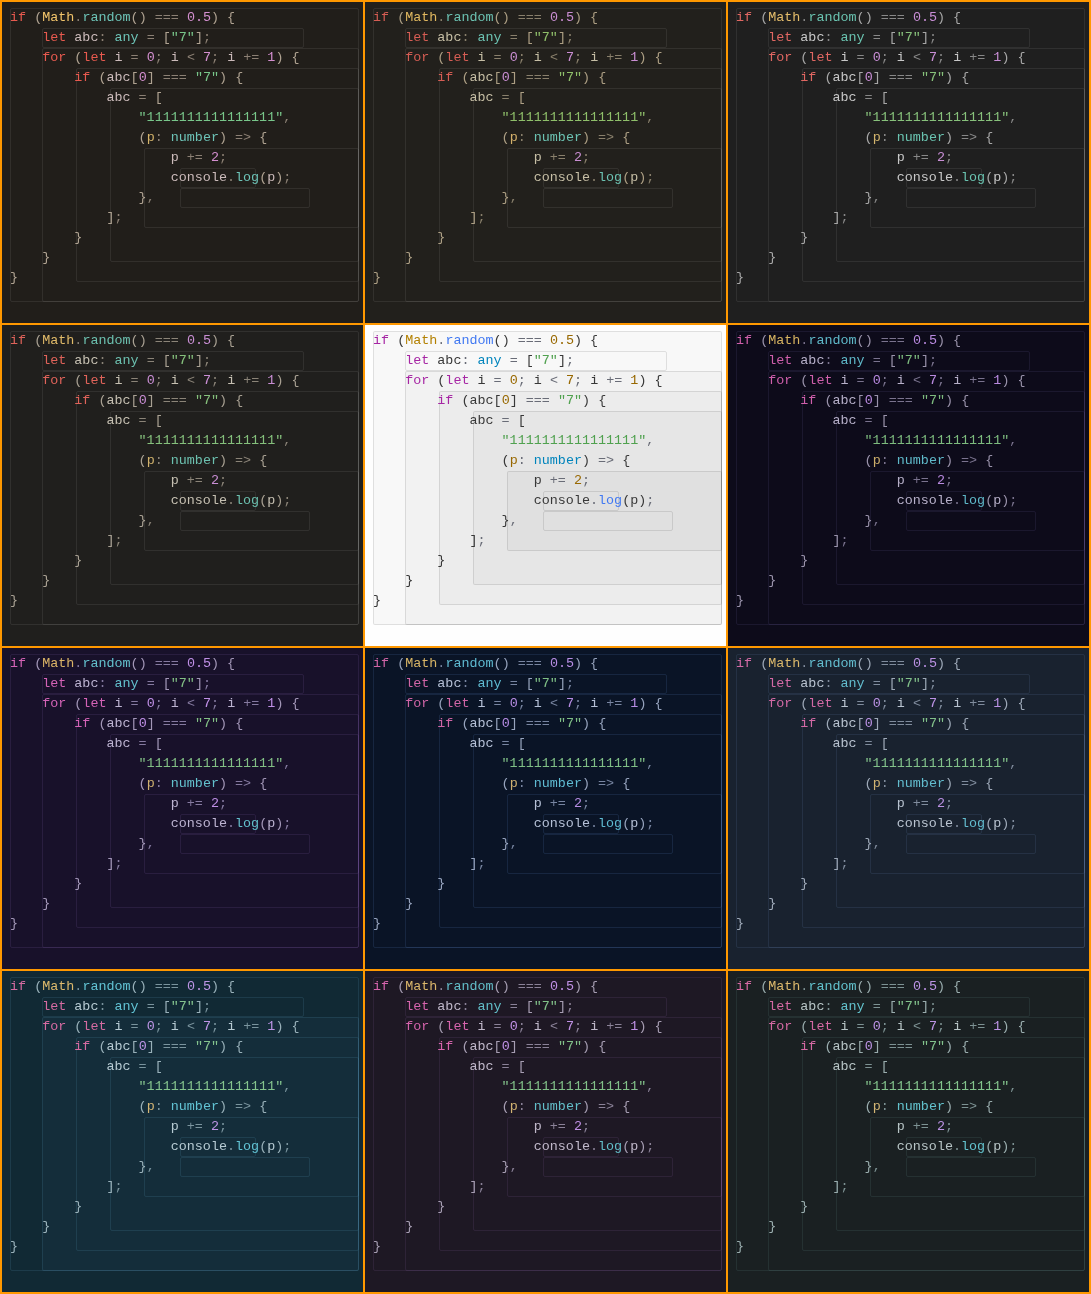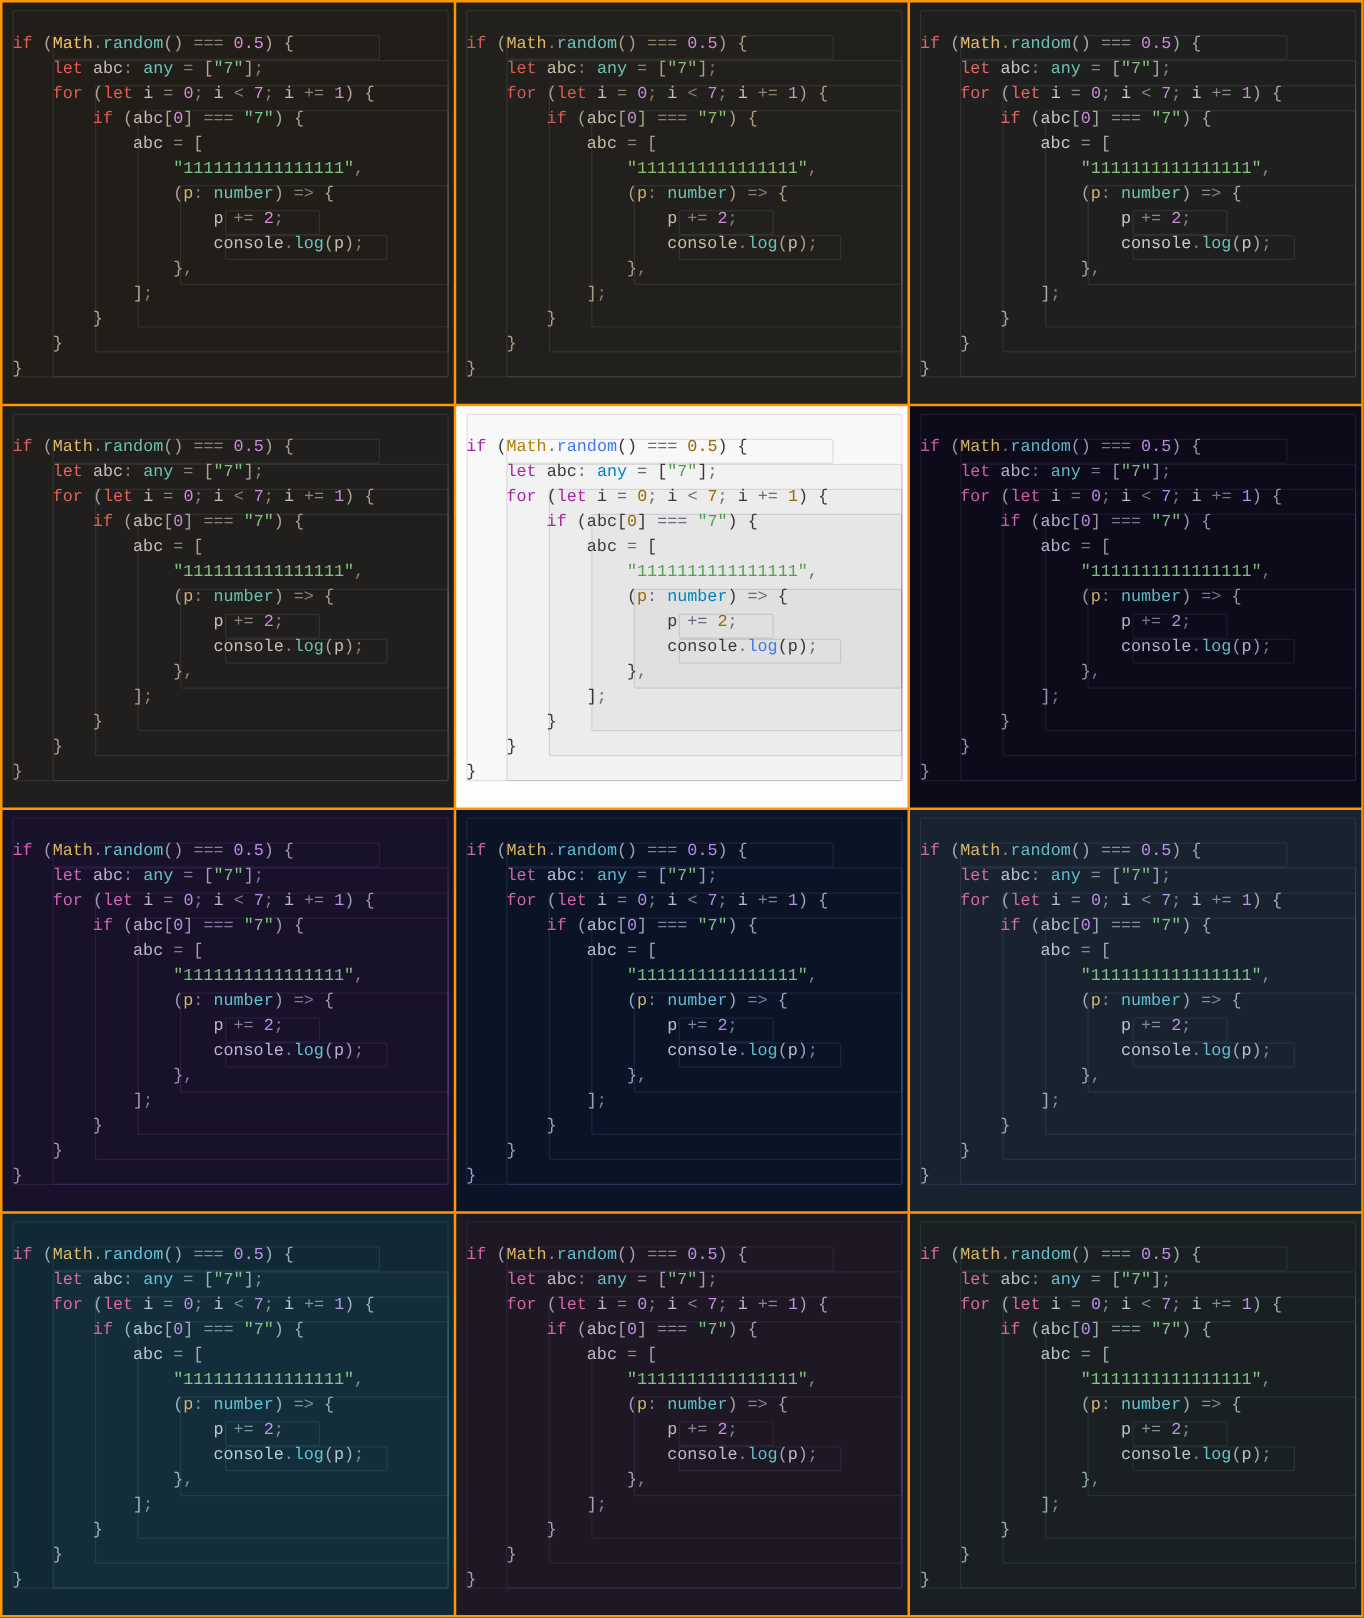--- a/index.html
+++ b/index.html
@@ -18,21 +18,21 @@
     grid-template-rows: repeat(4, 1fr);
     gap: 2px;
     background: #ff9800;
     padding: 2px;
     width: 1091px;
     height: 1294px;
     box-sizing: border-box;
   }
   .panel {
     position: relative;
-    padding: 24px 6px 6px 8px;
+    padding: 6px 6px 6px 8px;
     line-height: 20px;
     white-space: pre;
     box-sizing: border-box;
     overflow: hidden;
   }
   .panel .codeblock {
     position: relative;
     z-index: 2;
   }
   .line { display: block; min-height: 20px; }

